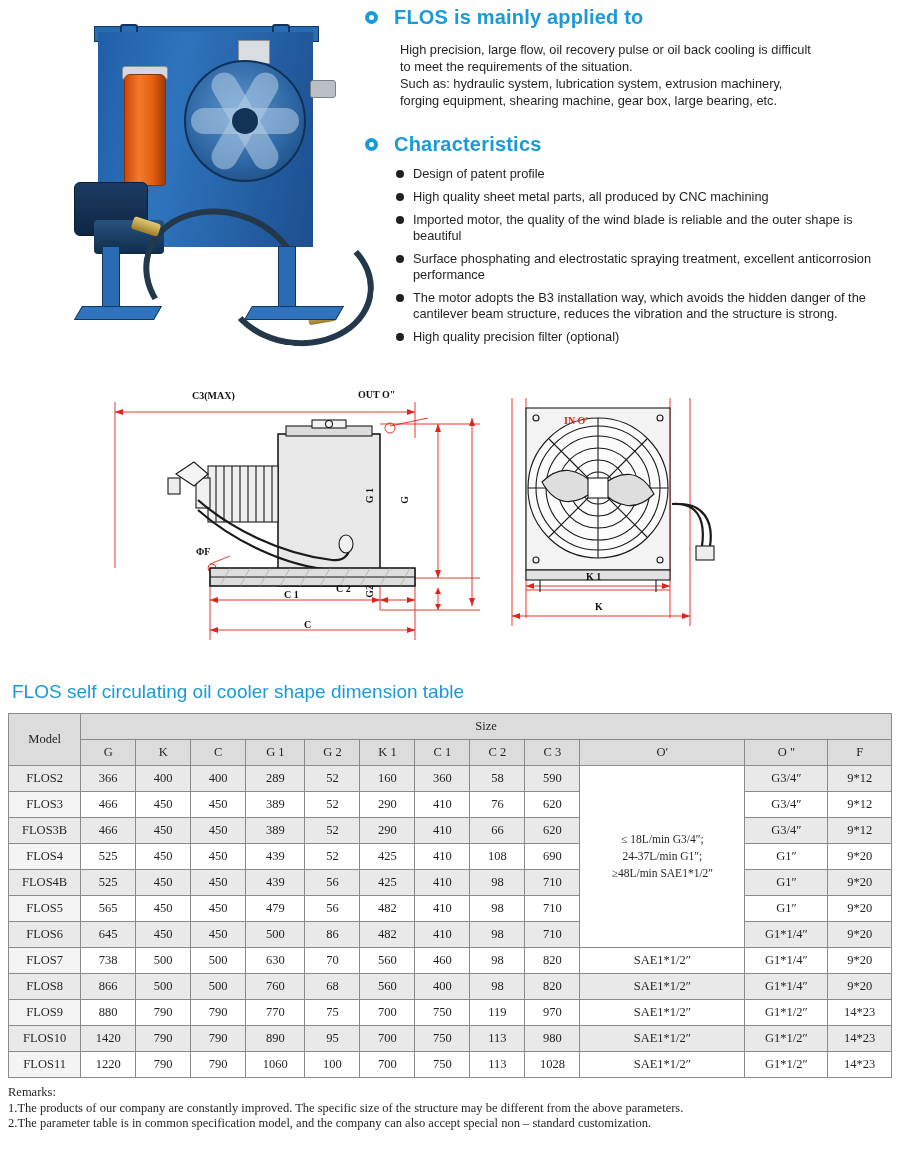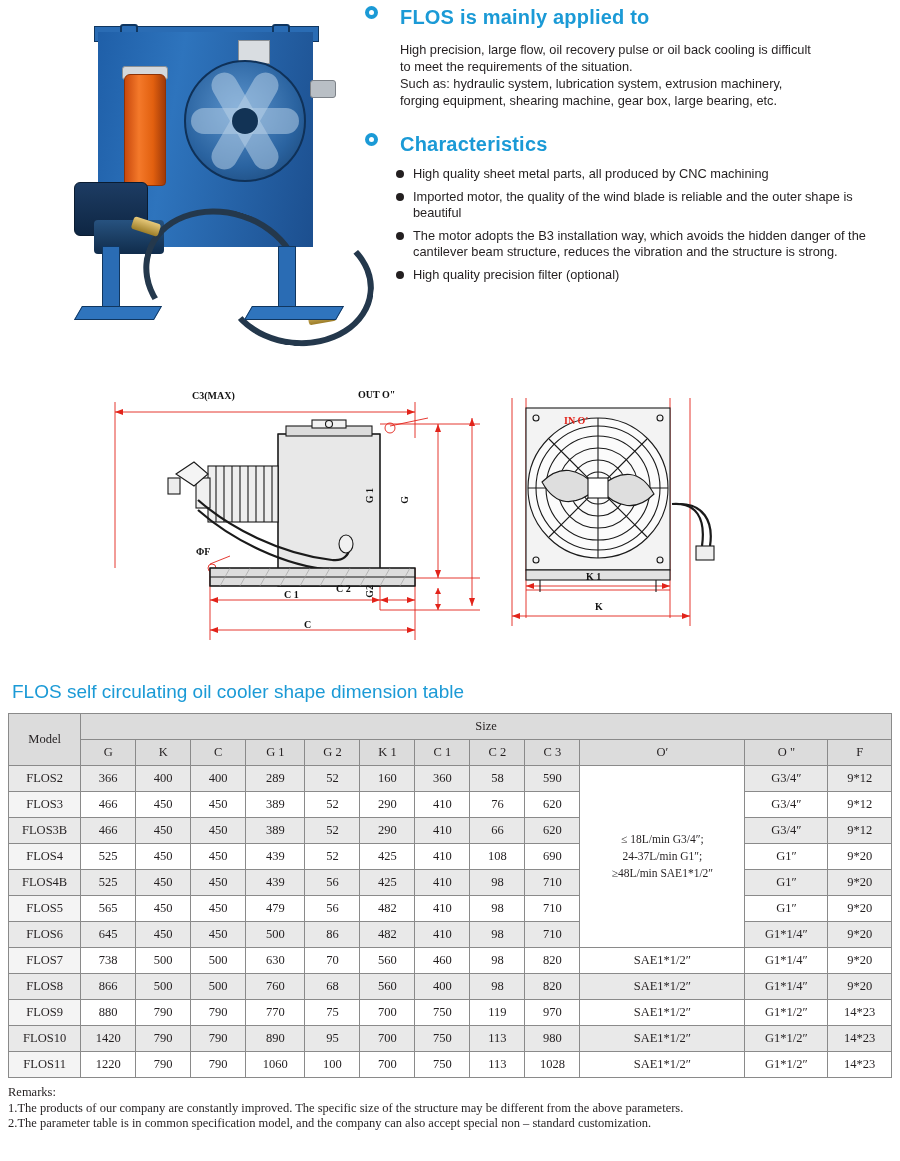--- a/index.html
+++ b/index.html
@@ -29,21 +29,22 @@
     position: relative;
   }
   .text-col {
     width: 540px;
     padding-top: 6px;
     box-sizing: border-box;
   }
 
   .heading-row {
     display: flex;
-    gap: 22px;
+    align-items: center;
+    gap: 16px;
   }
   .bullet-ring {
     width: 13px;
     height: 13px;
     border-radius: 50%;
     background: #1b9ad6;
     position: relative;
     flex: 0 0 auto;
     margin-left: 5px;
   }
@@ -355,25 +356,33 @@
     </div>
 
     <div class="heading-row" style="margin-top:24px;">
       <span class="bullet-ring"></span>
       <span class="heading-text">Characteristics</span>
     </div>
 
     <div class="char-list">
       <div class="char-item">
         <span class="dot"></span>
+        <span class="char-text">Design of patent profile</span>
+      </div>
+      <div class="char-item">
+        <span class="dot"></span>
         <span class="char-text">High quality sheet metal parts, all produced by  CNC machining</span>
       </div>
       <div class="char-item">
         <span class="dot"></span>
         <span class="char-text">Imported motor, the quality of the wind blade is reliable and the outer shape is beautiful</span>
+      </div>
+      <div class="char-item">
+        <span class="dot"></span>
+        <span class="char-text">Surface phosphating and electrostatic spraying treatment, excellent anticorrosion performance</span>
       </div>
       <div class="char-item">
         <span class="dot"></span>
         <span class="char-text">The motor adopts the B3 installation way, which avoids the hidden danger of the cantilever beam structure, reduces the vibration and the structure is strong.</span>
       </div>
       <div class="char-item">
         <span class="dot"></span>
         <span class="char-text">High quality precision filter (optional)</span>
       </div>
     </div>

